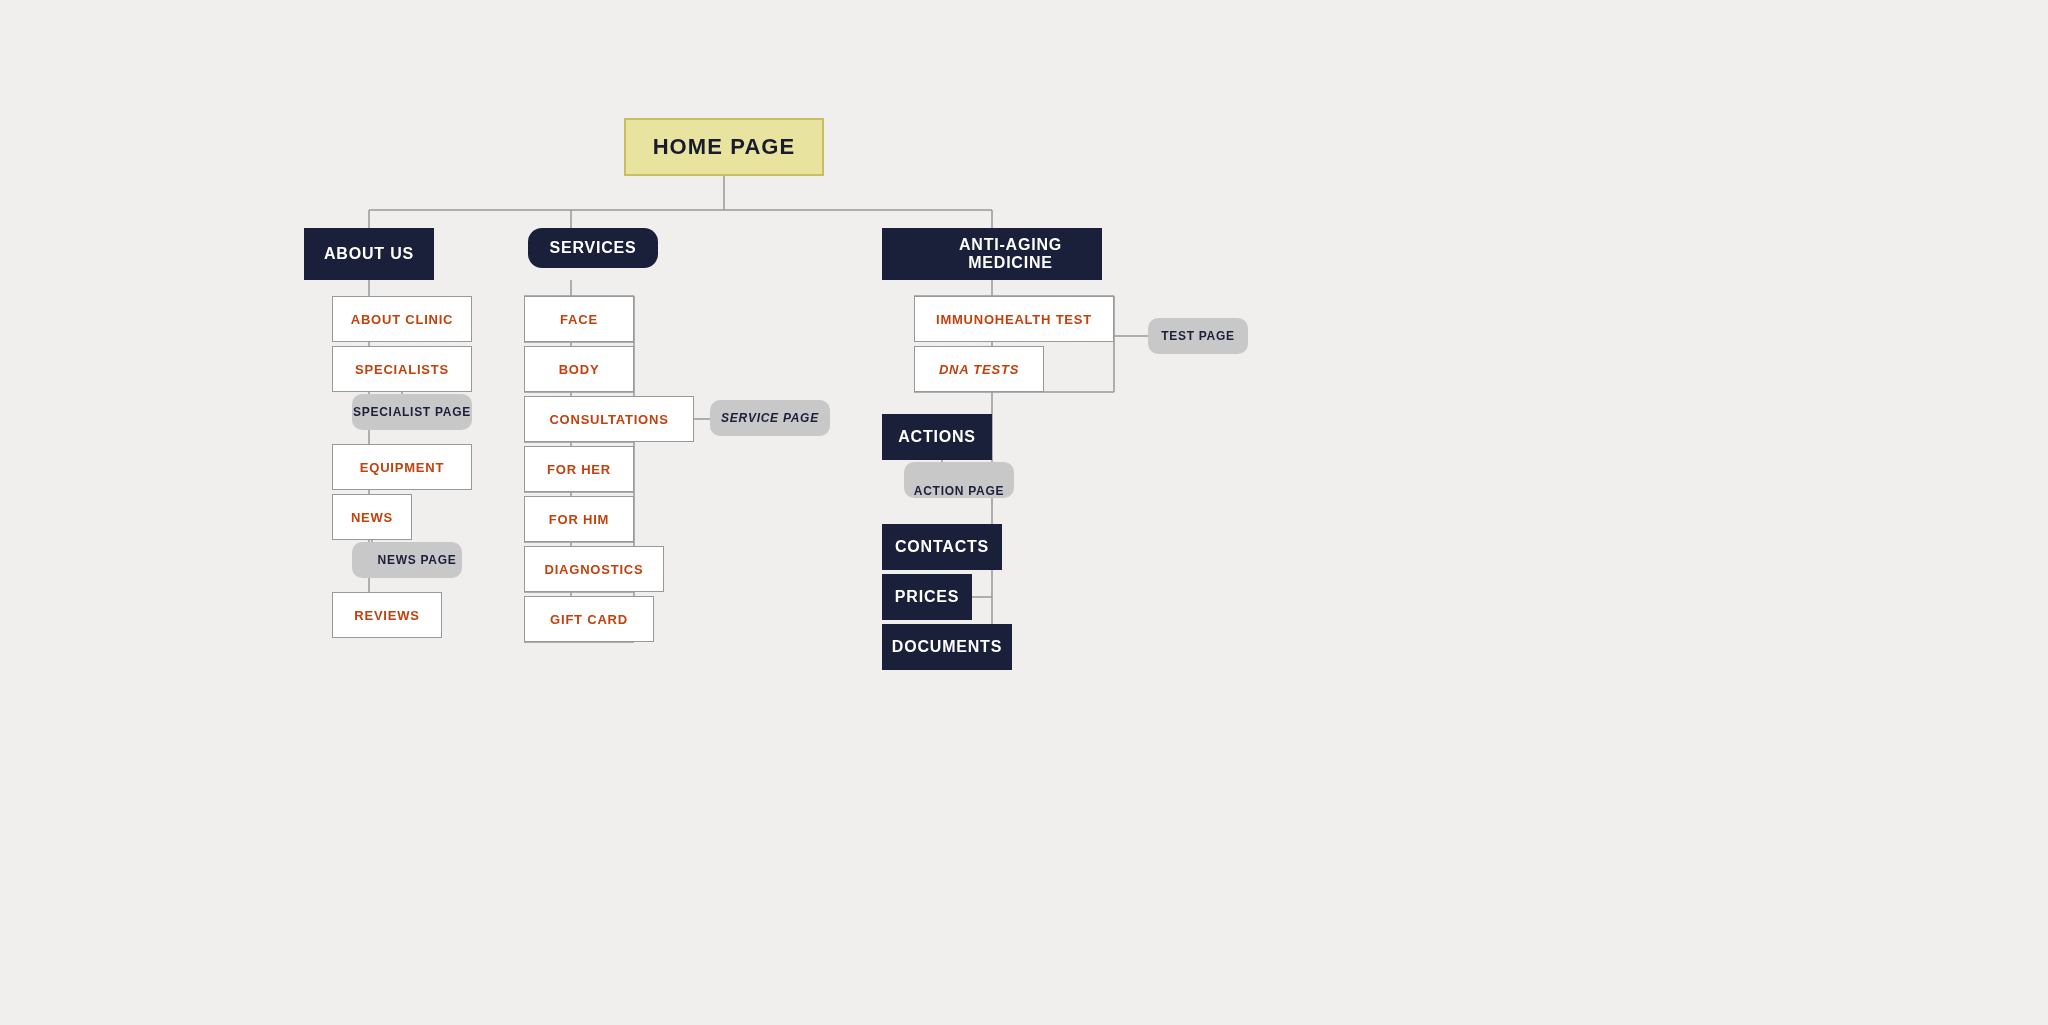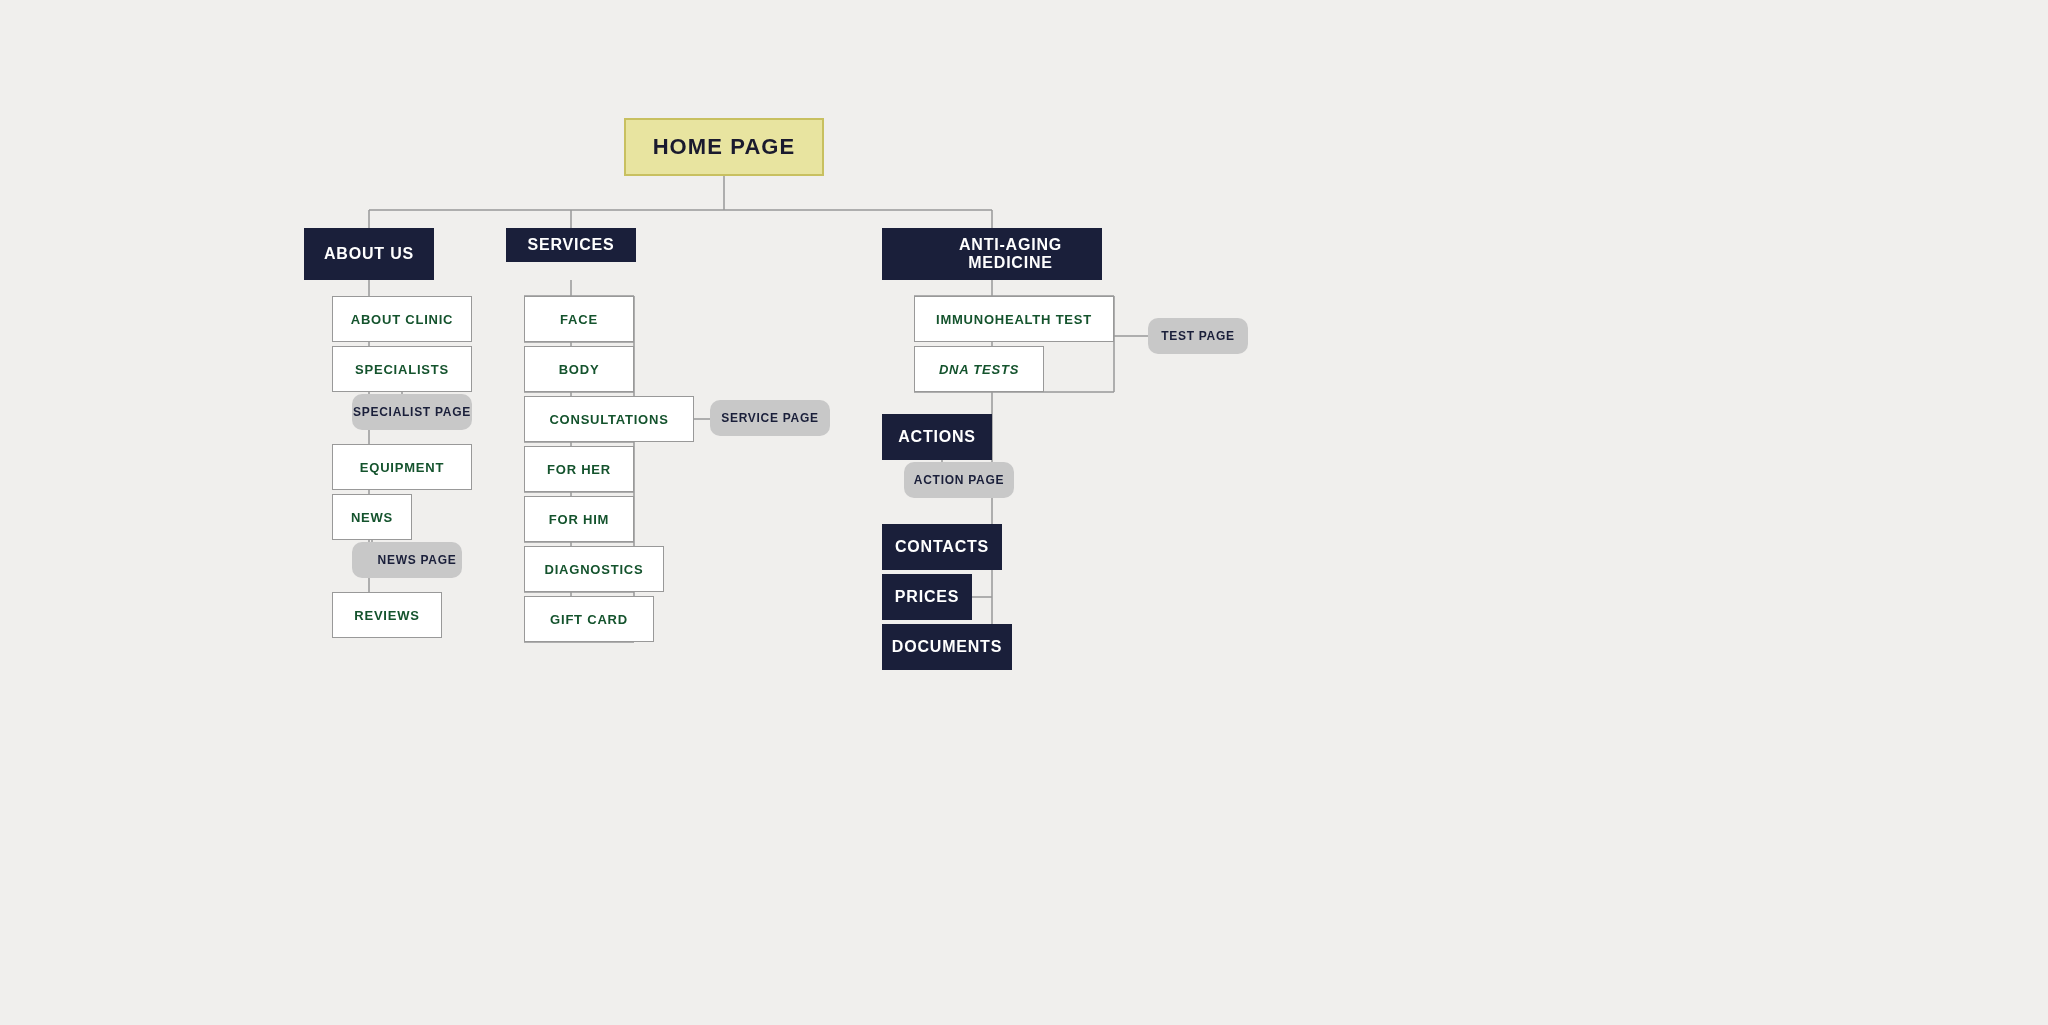--- a/index.html
+++ b/index.html
@@ -50,21 +50,21 @@
 
     .node-dark {
       background: #1a1f3a;
       color: #ffffff;
       font-size: 16px;
     }
 
     .node-outline {
       background: #ffffff;
       border: 1.5px solid #999;
-      color: #14532d;
+      color: #c2410c;
       font-size: 13px;
       font-weight: 600;
       letter-spacing: 0.06em;
     }
 
     .node-gray {
       background: #c8c8c8;
       color: #1a1f3a;
       font-size: 12px;
       font-weight: 600;
@@ -101,38 +101,38 @@
       width: 110px; height: 36px;
       left: 352px; top: 542px; padding-left: 20px;
     }
     .node-reviews {
       width: 110px; height: 46px;
       left: 332px; top: 592px;
     }
 
     
     .node-services {
-      width: 130px; height: 34px;
-      left: 506px; top: 228px;
+      width: 130px; height: 40px;
+      left: 528px; top: 228px; border-radius: 14px;
     }
     .node-face {
       width: 110px; height: 46px;
       left: 524px; top: 296px;
     }
     .node-body {
       width: 110px; height: 46px;
       left: 524px; top: 346px;
     }
     .node-consultations {
       width: 170px; height: 46px;
       left: 524px; top: 396px;
     }
     .node-service-page {
       width: 120px; height: 36px;
-      left: 710px; top: 400px;
+      left: 710px; top: 400px; font-style: italic;
     }
     .node-for-her {
       width: 110px; height: 46px;
       left: 524px; top: 446px;
     }
     .node-for-him {
       width: 110px; height: 46px;
       left: 524px; top: 496px;
     }
     .node-diagnostics {
@@ -160,21 +160,21 @@
     .node-test-page {
       width: 100px; height: 36px;
       left: 1148px; top: 318px;
     }
     .node-actions {
       width: 110px; height: 46px;
       left: 882px; top: 414px;
     }
     .node-action-page {
       width: 110px; height: 36px;
-      left: 904px; top: 462px;
+      left: 904px; top: 462px; align-items: flex-end;
     }
     .node-contacts {
       width: 120px; height: 46px;
       left: 882px; top: 524px;
     }
     .node-prices {
       width: 90px; height: 46px;
       left: 882px; top: 574px;
     }
     .node-documents {

